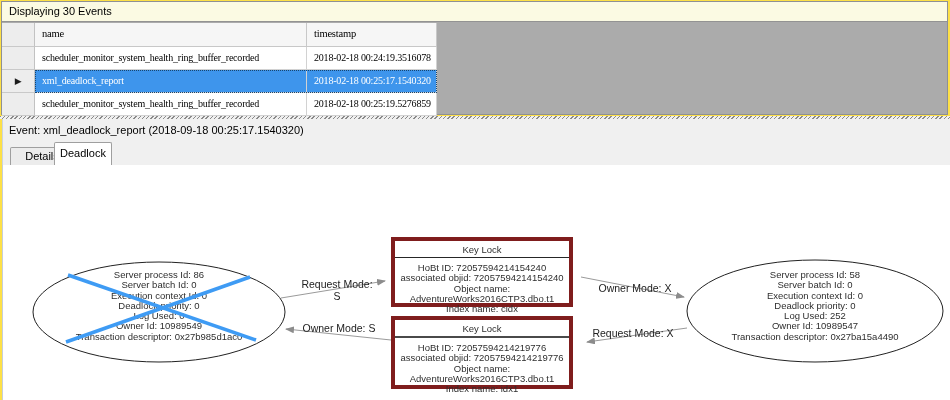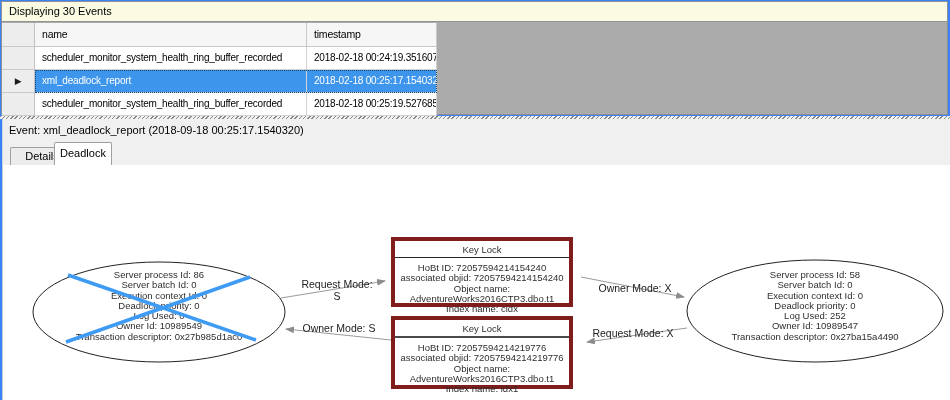--- a/index.html
+++ b/index.html
@@ -1,30 +1,30 @@
 <!DOCTYPE html>
 <html style="--selection: #3E95EC; --victim_cross: #3E9BF4; --header_cream: #FBFAE3;"><head>
 <meta charset="utf-8">
 <style>
   * { margin:0; padding:0; box-sizing:border-box; }
   body { font-family:"Liberation Sans","DejaVu Sans",sans-serif; background:#fff; }
-  .screen { position:relative; width:950px; height:400px; background:#3b82f6; overflow:hidden;
+  .screen { position:relative; width:950px; height:400px; background:#fde047; overflow:hidden;
             font-family:"Liberation Sans","DejaVu Sans",sans-serif; color:#000; }
 
   
   .frame { position:absolute; left:1px; top:1px; width:947px; height:114px;
            border:1px solid #8E9094; background:#ABABAB; }
   .title-bar { height:20px; background:var(--header_cream,#FBFAE3); border-bottom:1px solid #939393;
                line-height:19px; padding-left:7px; font-size:11px; }
   .grid { position:absolute; left:0; top:21px; right:0; bottom:0; background:#ABABAB; }
   .grid-row, .grid-header { display:flex; height:23px; }
   .grid-header { height:24px; }
   .cell { border-right:1px solid #D2D2D2; border-bottom:1px solid #D2D2D2;
           font-size:10px; letter-spacing:-0.2px; line-height:22px; padding-left:7px;
-          overflow:hidden; white-space:nowrap; background:#fff; }
+          overflow:hidden; white-space:nowrap; background:#fff;font-family:Liberation Serif, serif; }
   .header-cell { background:#F6F6F6; border-right:1px solid #C8C8C8; border-bottom:1px solid #C8C8C8;
                  font-size:10.5px; }
   .selector-cell { width:33px; padding:0; background:#EDEDED; border-right:1px solid #C2C2C2;
                    border-bottom:1px solid #C9C9C9; text-align:center; line-height:21px; }
   .name-col { width:272px; }
   .ts-col { width:130px; }
   .row-marker { font-size:9px; color:#1c1c1c; }
   .grid-row.selected .data-cell { background:var(--selection,#3E95EC); color:#fff; }
   .grid-row.selected .cells-wrap { outline:1px dotted #17456F; outline-offset:-1px; }
   .cells-wrap { display:flex; }

